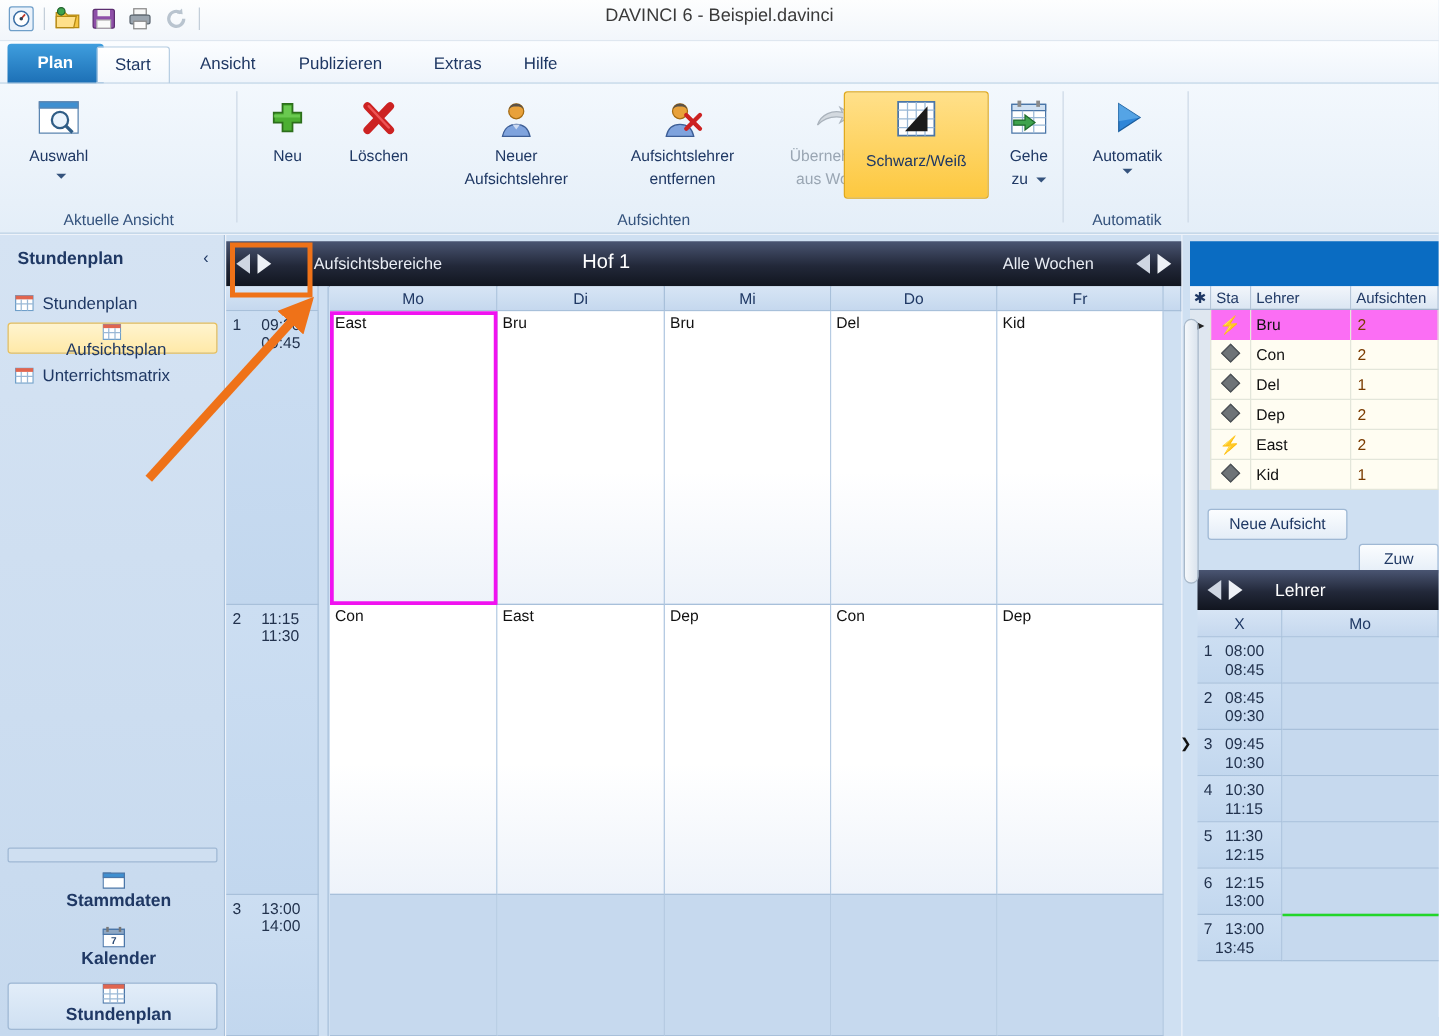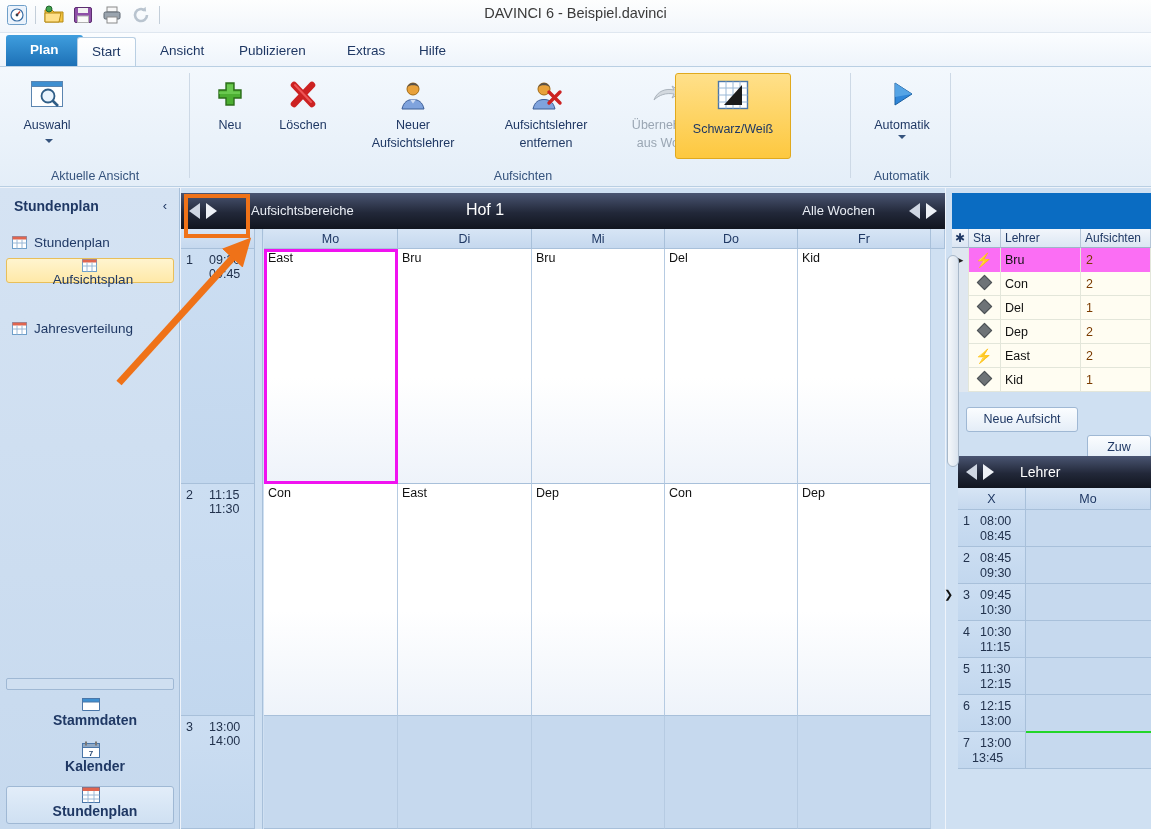--- a/index.html
+++ b/index.html
@@ -357,20 +357,40 @@
             <line x1="7.5" y1="24" x2="36.5" y2="24"></line>
             <line x1="15" y1="3.5" x2="15" y2="30.5"></line>
               <line x1="22" y1="3.5" x2="22" y2="30.5"></line>
             <line x1="29" y1="3.5" x2="29" y2="30.5"></line>
           </g>
           <path d="M13 27L31 7v20z" fill="#1b1b1b"></path>
         </svg>
       </span>
       <span class="lbl">Schwarz/Weiß</span>
     </div>
+    <div class="rbtn" style="left:604px; width:56px;">
+      <span class="ico">
+        <svg width="40" height="34" viewBox="0 0 40 34">
+          <rect x="6.5" y="5.5" width="27" height="23" fill="#ffffff" stroke="#4a76a8"></rect>
+          <rect x="6.5" y="5.5" width="27" height="5" fill="#cfe0f2" stroke="#4a76a8"></rect>
+          <rect x="11" y="2.5" width="3" height="5" fill="#8a8a8a"></rect>
+          <rect x="26" y="2.5" width="3" height="5" fill="#8a8a8a"></rect>
+          <g stroke="#9ab8d6" stroke-width="1">
+            <line x1="6.5" y1="16" x2="33.5" y2="16"></line>
+              <line x1="6.5" y1="22" x2="33.5" y2="22"></line>
+            <line x1="15" y1="10.5" x2="15" y2="28.5"></line>
+              <line x1="24" y1="10.5" x2="24" y2="28.5"></line>
+          </g>
+          <path d="M8 18h9v-4l8 6-8 6v-4H8z" fill="#3fa34d" stroke="#1f6b2c"></path>
+        </svg>
+      </span>
+      <span class="lbl">Gehe</span>
+      <span class="lbl" style="display:inline-block;">zu</span>
+      <span class="caret"></span>
+    </div>
     <div class="gtitle" style="left:232px; width:200px;">Aufsichten</div>
     <div class="gsep"></div>
   </div>
 
   <div class="rgroup" style="left:852px; width:99px;">
     <div class="rbtn" style="left:4px; width:92px;">
       <span class="ico">
         <svg width="40" height="34" viewBox="0 0 40 34">
           <path d="M13 5l17 11-17 11z" fill="#2f86d8" stroke="#1b5e9e"></path>
           <path d="M13 5l17 11-17 3z" fill="#63aeea" opacity=".75"></path>
@@ -409,33 +429,33 @@
       <rect x="0.5" y="0.5" width="14" height="3" fill="#e0654f"></rect>
       <g stroke="#9ab8d6">
           <line x1="5" y1="3.5" x2="5" y2="12.5"></line>
           <line x1="10" y1="3.5" x2="10" y2="12.5"></line>
           <line x1="0.5" y1="7" x2="14.5" y2="7"></line>
         </g>
     </svg>
     <span>Aufsichtsplan</span>
   </div>
 
-
-  <div class="sbitem" style="top:128px;">
+  <div class="sbitem" style="top:100px;">
     <svg class="sb-grid-ico" viewBox="0 0 15 13">
       <rect x="0.5" y="0.5" width="14" height="12" fill="#fff" stroke="#6f9fc9"></rect>
       <rect x="0.5" y="0.5" width="14" height="3" fill="#e0654f"></rect>
       <g stroke="#9ab8d6">
           <line x1="5" y1="3.5" x2="5" y2="12.5"></line>
           <line x1="10" y1="3.5" x2="10" y2="12.5"></line>
           <line x1="0.5" y1="7" x2="14.5" y2="7"></line>
         </g>
     </svg>
-    <span>Jahresverteilung</span>
-  </div>
+    <span>Unterrichtsmatrix</span>
+  </div>
+
 
   <div id="sb-divider"></div>
 
   <div class="sbmain" style="top:508px;">
     <svg class="mico" width="18" height="16" viewBox="0 0 18 16">
       <path d="M0.5 2.5h6l1.5 2h9.5v10H0.5z" fill="#fff" stroke="#4a76a8"></path>
       <rect x="0.5" y="2.5" width="17" height="3.5" fill="#3f8fd0" stroke="#4a76a8"></rect>
     </svg>
     <span>Stammdaten</span>
   </div>

